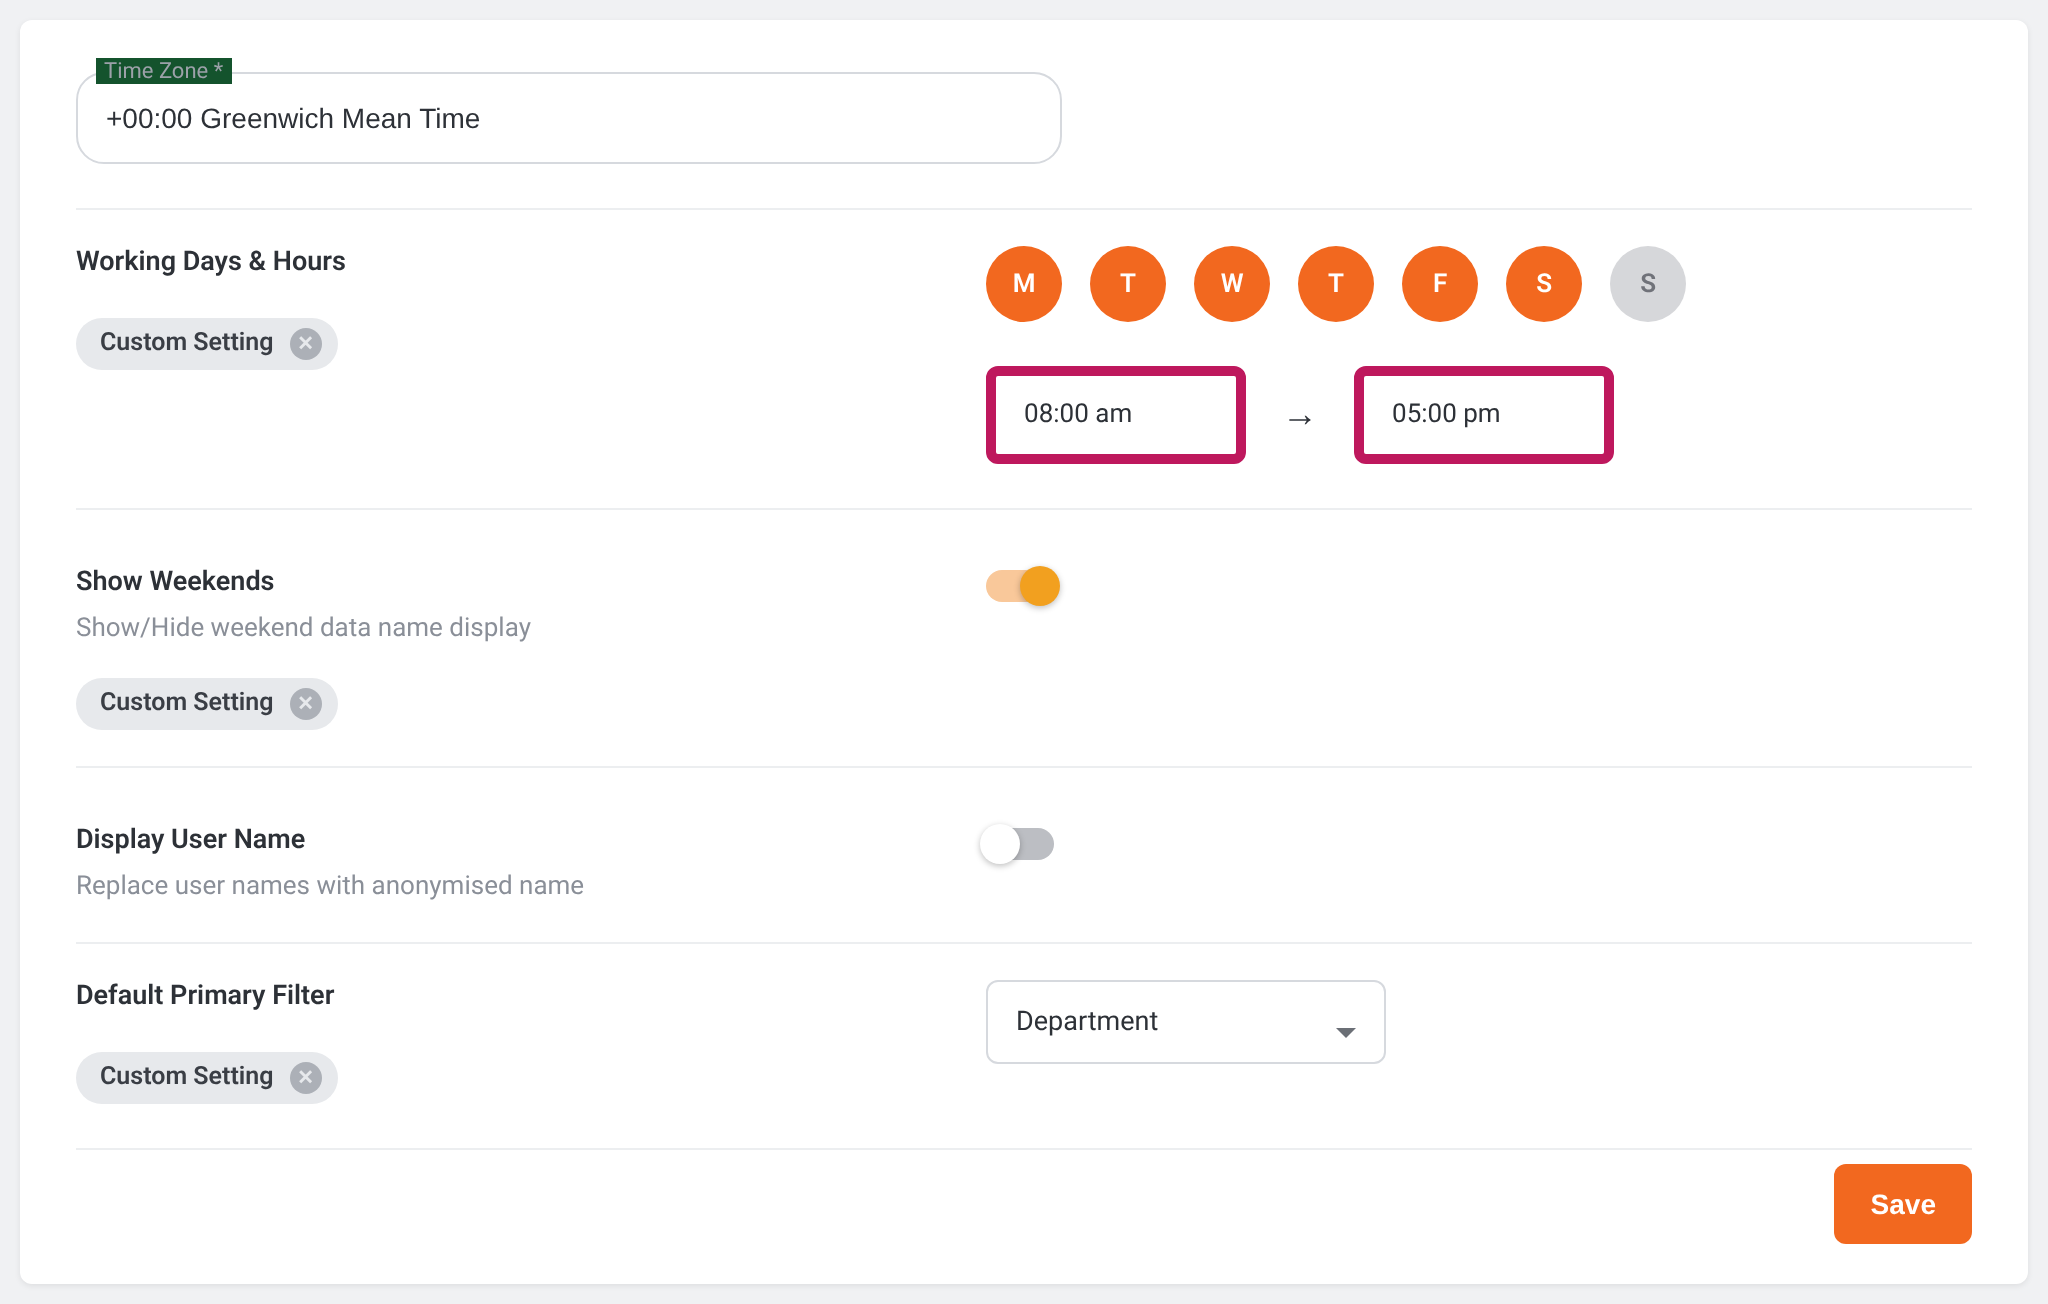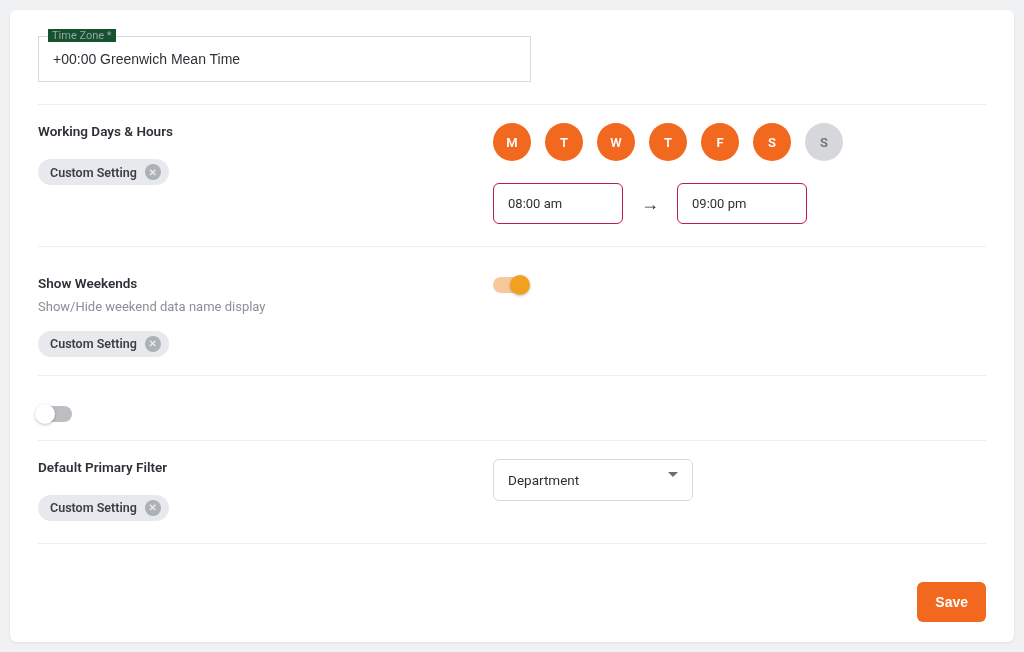--- a/index.html
+++ b/index.html
@@ -37,21 +37,21 @@
       color: #2d3137;
       margin-bottom: 6px;
     }
     .desc {
       font-size: 13px;
       color: #8a8f98;
       line-height: 1.5;
     }
     .chip {
       display: inline-flex;
-      align-items: center;
+      align-items: flex-start;
       background: #e7e9ec;
       border-radius: 14px;
       padding: 5px 8px 5px 12px;
       font-size: 12.5px;
       font-weight: 600;
       color: #3a3e45;
       margin-top: 14px;
       cursor: pointer;
     }
     .chip-x {
@@ -69,21 +69,21 @@
       cursor: pointer;
     }
     
     .field-wrap {
       position: relative;
       margin-top: -6px;
     }
     .field {
       width: 100%;
       border: 1px solid #d6d9de;
-      border-radius: 0;
+      border-radius: 14px;
       padding: 14px 14px;
       font-size: 14px;
       color: #2d3137;
       background: #fff;
     }
     .floating-label {
       position: absolute;
       top: -7px;
       left: 10px;
       background: #14532d;
@@ -111,21 +111,21 @@
     .day.on { background: #f2681f; }
     .day.off { background: #d6d7da; color: #707279; }
     
     .time-row {
       display: flex;
       align-items: center;
       gap: 18px;
       margin-top: 22px;
     }
     .time-box {
-      border: 1px solid #be185d;
+      border: 5px solid #be185d;
       border-radius: 6px;
       padding: 12px 14px;
       font-size: 13px;
       color: #2d3137;
       width: 130px;
       background: #fff;
     }
     .arrow {
       font-size: 18px;
       color: #2d3137;
@@ -153,21 +153,21 @@
     .toggle.off .knob { left: -3px; background: #fff; }
     
     .select {
       border: 1px solid #d6d9de;
       border-radius: 6px;
       padding: 12px 14px;
       width: 200px;
       font-size: 13.5px;
       color: #2d3137;
       display: flex;
-      align-items: flex-start;
+      align-items: flex-end;
       justify-content: space-between;
       cursor: pointer;
       background: #fff;
     }
     .caret {
       width: 0; height: 0;
       border-left: 5px solid transparent;
       border-right: 5px solid transparent;
       border-top: 5px solid #6b6f76;
     }
@@ -218,21 +218,21 @@
           <div class="day on">T</div>
           <div class="day on">W</div>
           <div class="day on">T</div>
           <div class="day on">F</div>
           <div class="day on">S</div>
           <div class="day off">S</div>
         </div>
       <div class="time-row">
         <div class="time-box">08:00 am</div>
         <span class="arrow">→</span>
-        <div class="time-box">09:00 pm</div>
+        <div class="time-box">05:00 pm</div>
       </div>
     </div>
   </div>
 
   <div class="row compact">
     <div class="row-left">
       <div class="title">Show Weekends</div>
       <div class="desc">Show/Hide weekend data name display</div>
       <div class="chip">
         <span>Custom Setting</span>
@@ -240,20 +240,24 @@
       </div>
     </div>
     <div class="row-right">
       <div class="toggle on">
         <div class="knob"></div>
       </div>
     </div>
   </div>
 
   <div class="row compact">
+    <div class="row-left">
+      <div class="title">Display User Name</div>
+      <div class="desc">Replace user names with anonymised name</div>
+    </div>
     <div class="row-right">
       <div class="toggle off">
         <div class="knob"></div>
       </div>
     </div>
   </div>
 
   <div class="row">
     <div class="row-left">
       <div class="title">Default Primary Filter</div>

